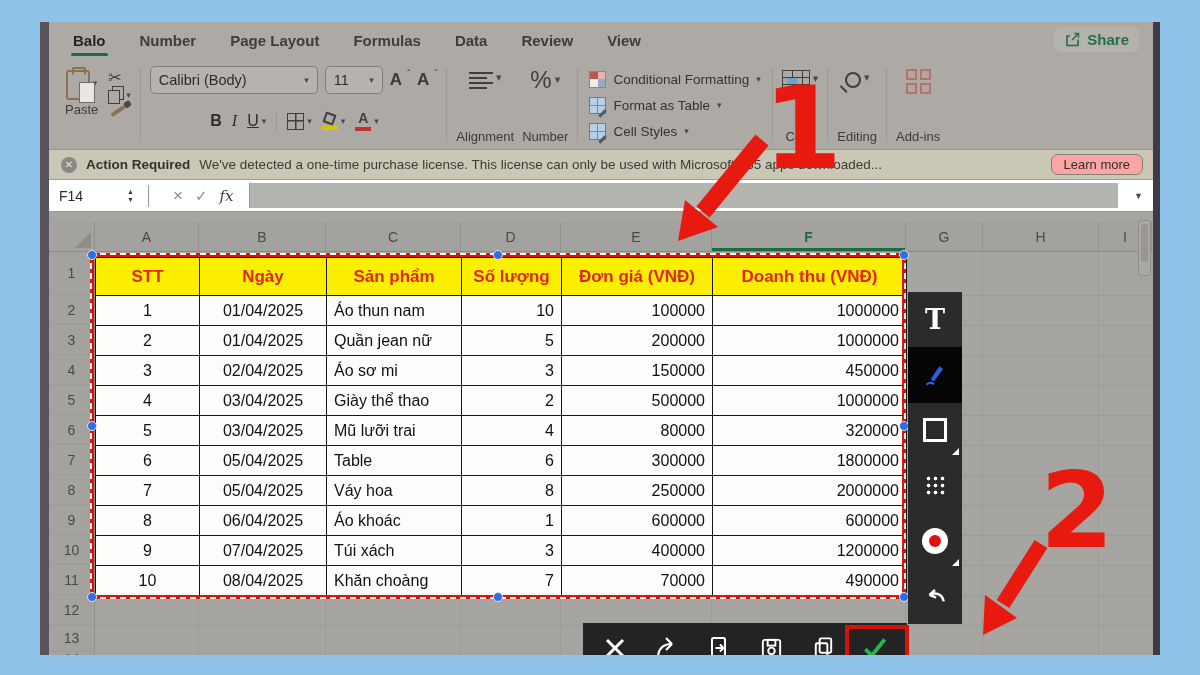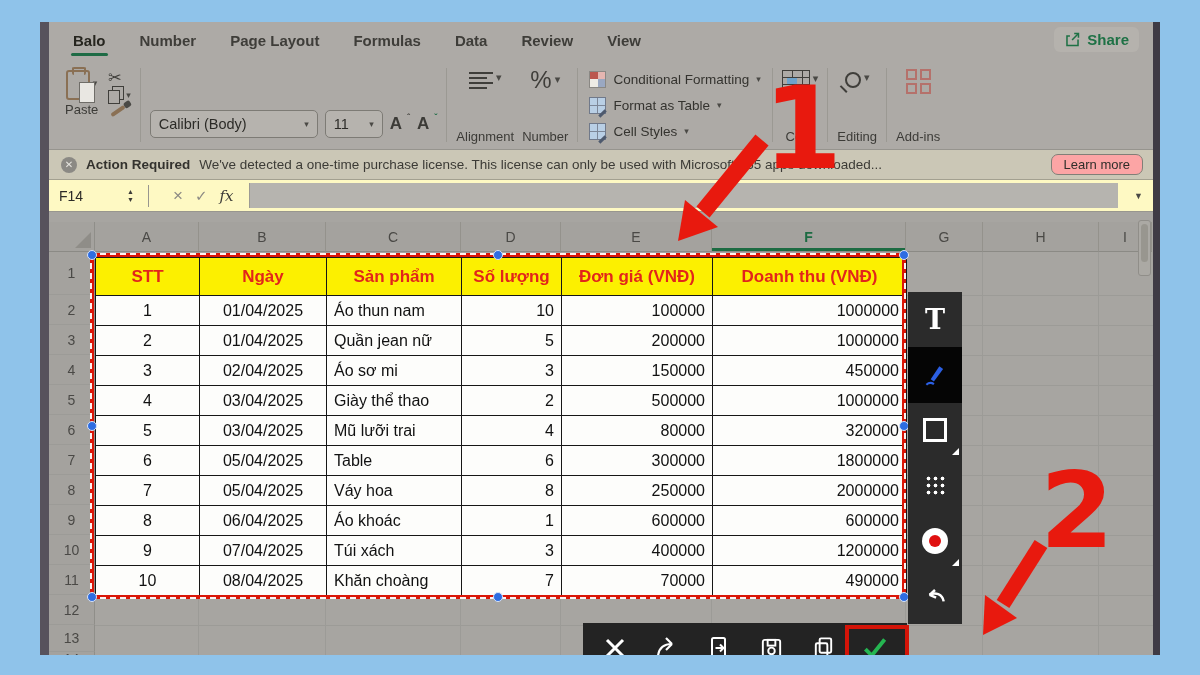--- a/index.html
+++ b/index.html
@@ -34,21 +34,21 @@
   .smalltools { display:flex; flex-direction:column; justify-content:space-between; padding:4px 0 2px 10px; }
   .scis { font-size:16px; color:#3f3e3a; line-height:1; }
   .copyic { position:relative; width:15px; height:17px; }
   .copyic::before, .copyic::after { content:""; position:absolute; width:10px; height:12px; border:1.6px solid #3f3e3a; background:#adaaa6; }
   .copyic::before { left:4px; top:0; }
   .copyic::after { left:0; top:4px; }
   .brushic { width:16px; height:4px; background:#8a7054; transform:rotate(-35deg); border-radius:2px; position:relative; margin:6px 0 2px 2px; }
   .brushic::after { content:""; position:absolute; right:-7px; top:-1px; width:7px; height:6px; background:#4a4945; border-radius:2px; }
   .trow { display:flex; align-items:center; gap:3px; }
   
-  .fontgrp { justify-content:flex-start; gap:17px;margin-top:44px; }
+  .fontgrp { justify-content:flex-start; gap:17px; }
   .combo { display:flex; align-items:center; justify-content:space-between; border:1.5px solid #7d7b75; border-radius:5px; background:#b6b3ae; height:28px; padding:0 8px; font-size:14.5px; color:#2c2b27; }
   .combo.name { width:168px; }
   .combo.size { width:58px; }
   .fsz { font-size:17px; font-weight:600; color:#3c3b37; position:relative; padding-right:8px; }
   .fsz sup { font-size:9px; position:absolute; top:-2px; right:0; }
   .fmtrow { display:flex; align-items:center; gap:10px; padding-left:2px; }
   .bb { font-weight:800; font-size:16px; color:#2e2d29; }
   .ii { font-style:italic; font-family:"Liberation Serif",serif; font-size:16px; color:#2e2d29; }
   .uu { text-decoration:underline; font-size:16px; color:#2e2d29; }
   .bordersic { width:17px; height:17px; border:1.5px solid #3f3e3a;
@@ -88,21 +88,21 @@
   .addic i { border:2px solid #b5716b; }
 
   
   .banner { position:absolute; left:9px; right:7px; top:128px; height:30px; background:#cbc7b6; border-bottom:1px solid #a3a090; display:flex; align-items:center; gap:9px; padding:0 10px 0 12px; z-index:2; }
   .bicon { width:16px; height:16px; border-radius:50%; background:#8b8984; color:#e8e6e0; font-size:10px; display:flex; align-items:center; justify-content:center; flex:none; }
   .btitle { font-size:13.5px; font-weight:800; color:#33322e; }
   .bmsg { font-size:13.5px; color:#3c3b36; white-space:nowrap; overflow:hidden; }
   .learnmore { margin-left:auto; flex:none; font-size:13px; color:#2f2e2a; border:1px solid #817f77; border-radius:7px; padding:2px 12px; background:#fca5a5; }
 
   
-  .fbar { position:absolute; left:9px; right:7px; top:158px; height:32px; background:#fef9c3; border-bottom:1px solid #98968f; display:flex; align-items:center; z-index:2; }
+  .fbar { position:absolute; left:9px; right:7px; top:158px; height:32px; background:#ffffff; border-bottom:1px solid #98968f; display:flex; align-items:center; z-index:2; }
   .namebox { width:78px; padding-left:10px; font-size:14px; color:#2c2b27; }
   .stepper { display:flex; flex-direction:column; font-size:7px; color:#3c3b37; line-height:1.1; margin-right:14px; }
   .fdiv { width:1px; height:22px; background:#98968f; margin-right:12px; }
   .fx-x { color:#8c8a84; font-size:17px; margin:0 12px; }
   .fx-ck { color:#8c8a84; font-size:15px; margin-right:12px; }
   .fx-fx { font-family:"DejaVu Serif",serif; font-style:italic; font-size:15px; color:#3c3b37; margin-right:10px; }
   .finput { flex:1; align-self:stretch; margin:3px 6px; background:#b6b4af; border-left:1px solid #9c9a94; }
   .fdrop { font-size:9px; color:#4a4945; padding:0 10px; }
 
   

